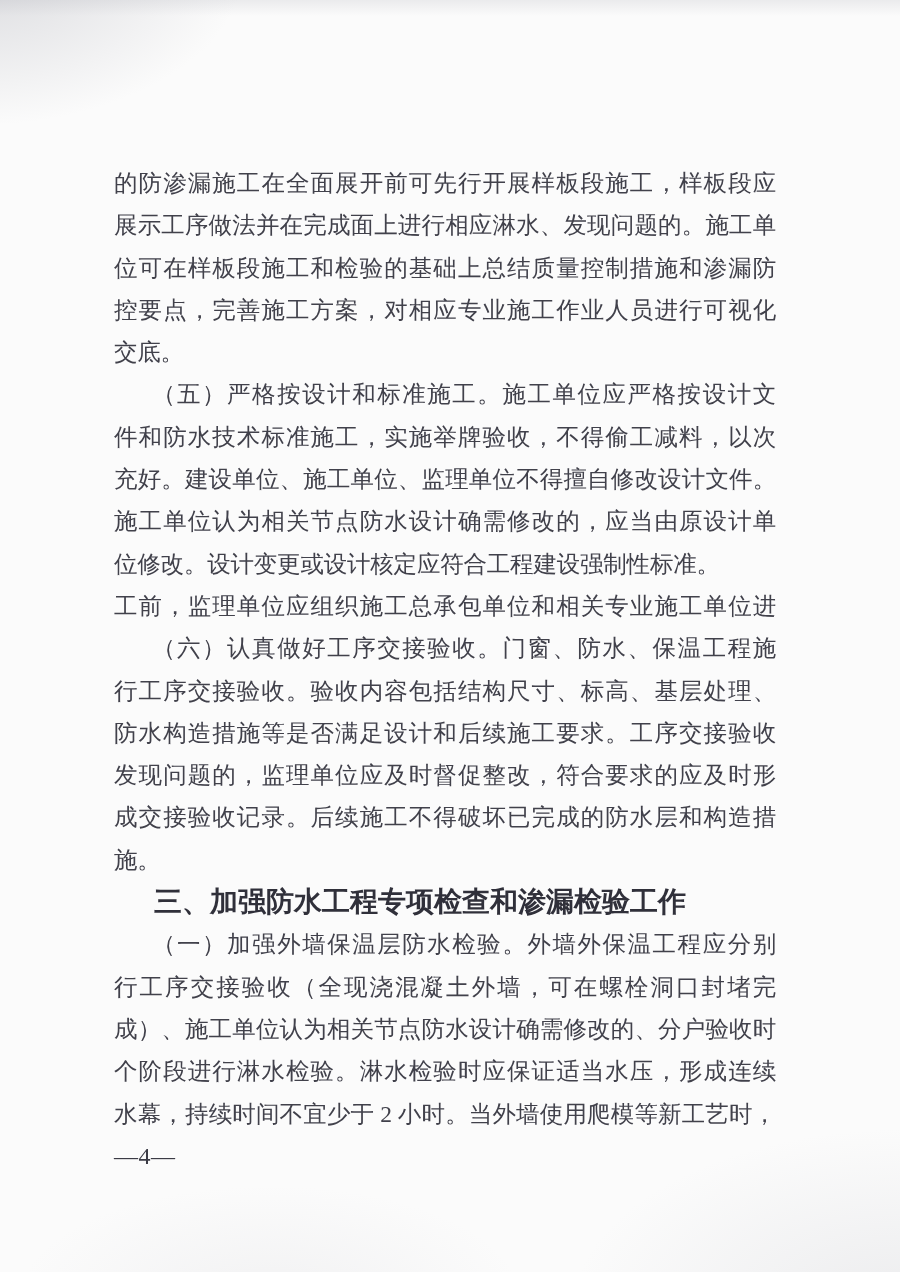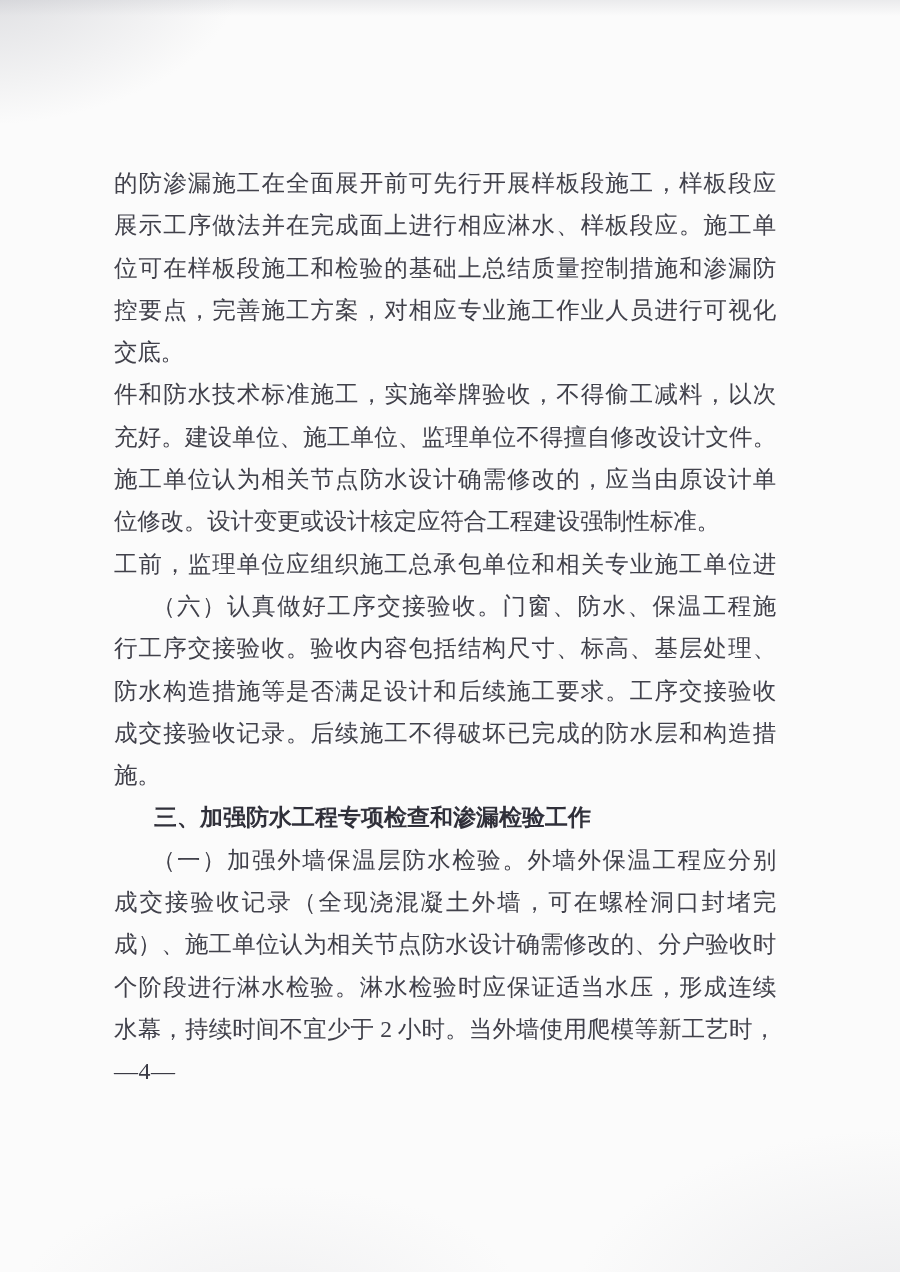--- a/index.html
+++ b/index.html
@@ -43,21 +43,21 @@
     text-indent: 38px;
   }
   .line.para-end {
     text-align: right;
     text-align-last: left;
   }
   .heading {
     margin: 0;
     font-family: "Liberation Sans", "DejaVu Sans", sans-serif;
     font-weight: 700;
-    font-size: 23px;
+    font-size: 28px;
     line-height: 42.3px;
     height: 42.3px;
     color: #30303a;
     text-indent: 40px;
     text-align: left;
     overflow: hidden;
   }
   .page-number {
     font-size: 24px;
     line-height: 42.3px;
@@ -67,41 +67,43 @@
     text-align: left;
   }
 </style>
 </head>
 <body>
 
 <div class="page">
   <div class="content">
 
     <div class="line">的防渗漏施工在全面展开前可先行开展样板段施工，样板段应</div>
-    <div class="line">展示工序做法并在完成面上进行相应淋水、样板段应。施工单</div>
+    <div class="line">展示工序做法并在完成面上进行相应淋水、发现问题的。施工单</div>
     <div class="line">位可在样板段施工和检验的基础上总结质量控制措施和渗漏防</div>
     <div class="line">控要点，完善施工方案，对相应专业施工作业人员进行可视化</div>
     <div class="line para-end">交底。</div>
 
+    <div class="line para-start">（五）严格按设计和标准施工。施工单位应严格按设计文</div>
     <div class="line">件和防水技术标准施工，实施举牌验收，不得偷工减料，以次</div>
     <div class="line">充好。建设单位、施工单位、监理单位不得擅自修改设计文件。</div>
     <div class="line">施工单位认为相关节点防水设计确需修改的，应当由原设计单</div>
     <div class="line para-end">位修改。设计变更或设计核定应符合工程建设强制性标准。</div>
 
     <div class="line">工前，监理单位应组织施工总承包单位和相关专业施工单位进</div>
     <div class="line para-start">（六）认真做好工序交接验收。门窗、防水、保温工程施</div>
     <div class="line">行工序交接验收。验收内容包括结构尺寸、标高、基层处理、</div>
     <div class="line">防水构造措施等是否满足设计和后续施工要求。工序交接验收</div>
+    <div class="line">发现问题的，监理单位应及时督促整改，符合要求的应及时形</div>
     <div class="line">成交接验收记录。后续施工不得破坏已完成的防水层和构造措</div>
     <div class="line para-end">施。</div>
 
     <h2 class="heading">三、加强防水工程专项检查和渗漏检验工作</h2>
 
     <div class="line para-start">（一）加强外墙保温层防水检验。外墙外保温工程应分别</div>
-    <div class="line">成交接验收记录（全现浇混凝土外墙，可在螺栓洞口封堵完</div>
+    <div class="line">行工序交接验收（全现浇混凝土外墙，可在螺栓洞口封堵完</div>
     <div class="line">成）、施工单位认为相关节点防水设计确需修改的、分户验收时三</div>
     <div class="line">个阶段进行淋水检验。淋水检验时应保证适当水压，形成连续</div>
     <div class="line">水幕，持续时间不宜少于 2 小时。当外墙使用爬模等新工艺时，</div>
 
     <div class="page-number">—4—</div>
 
   </div>
 </div>
 
 </body></html>

